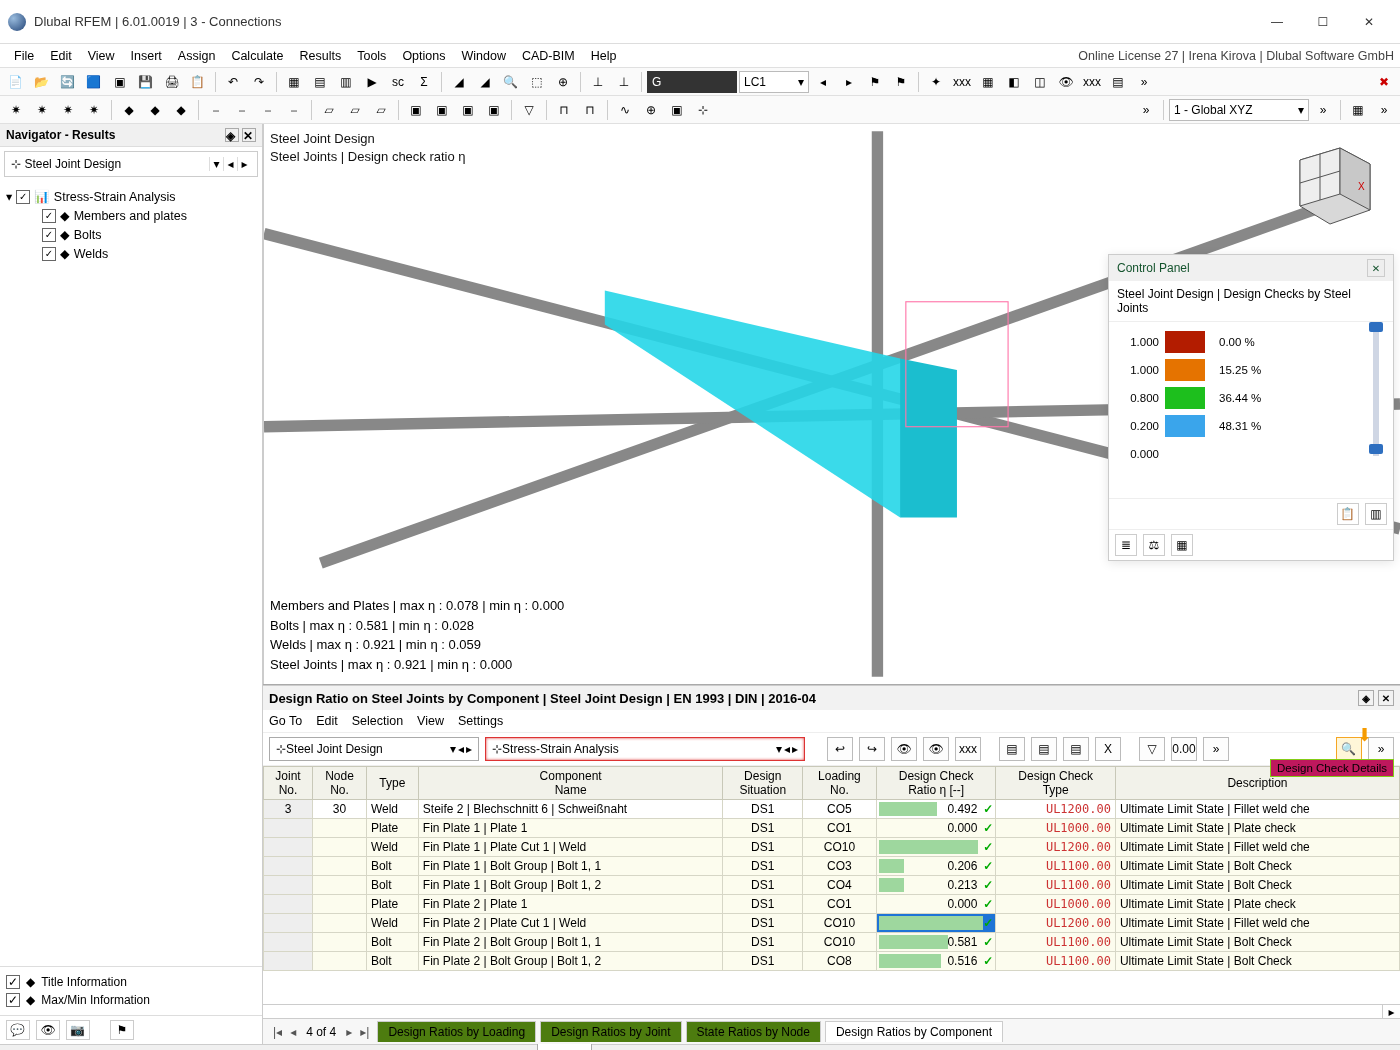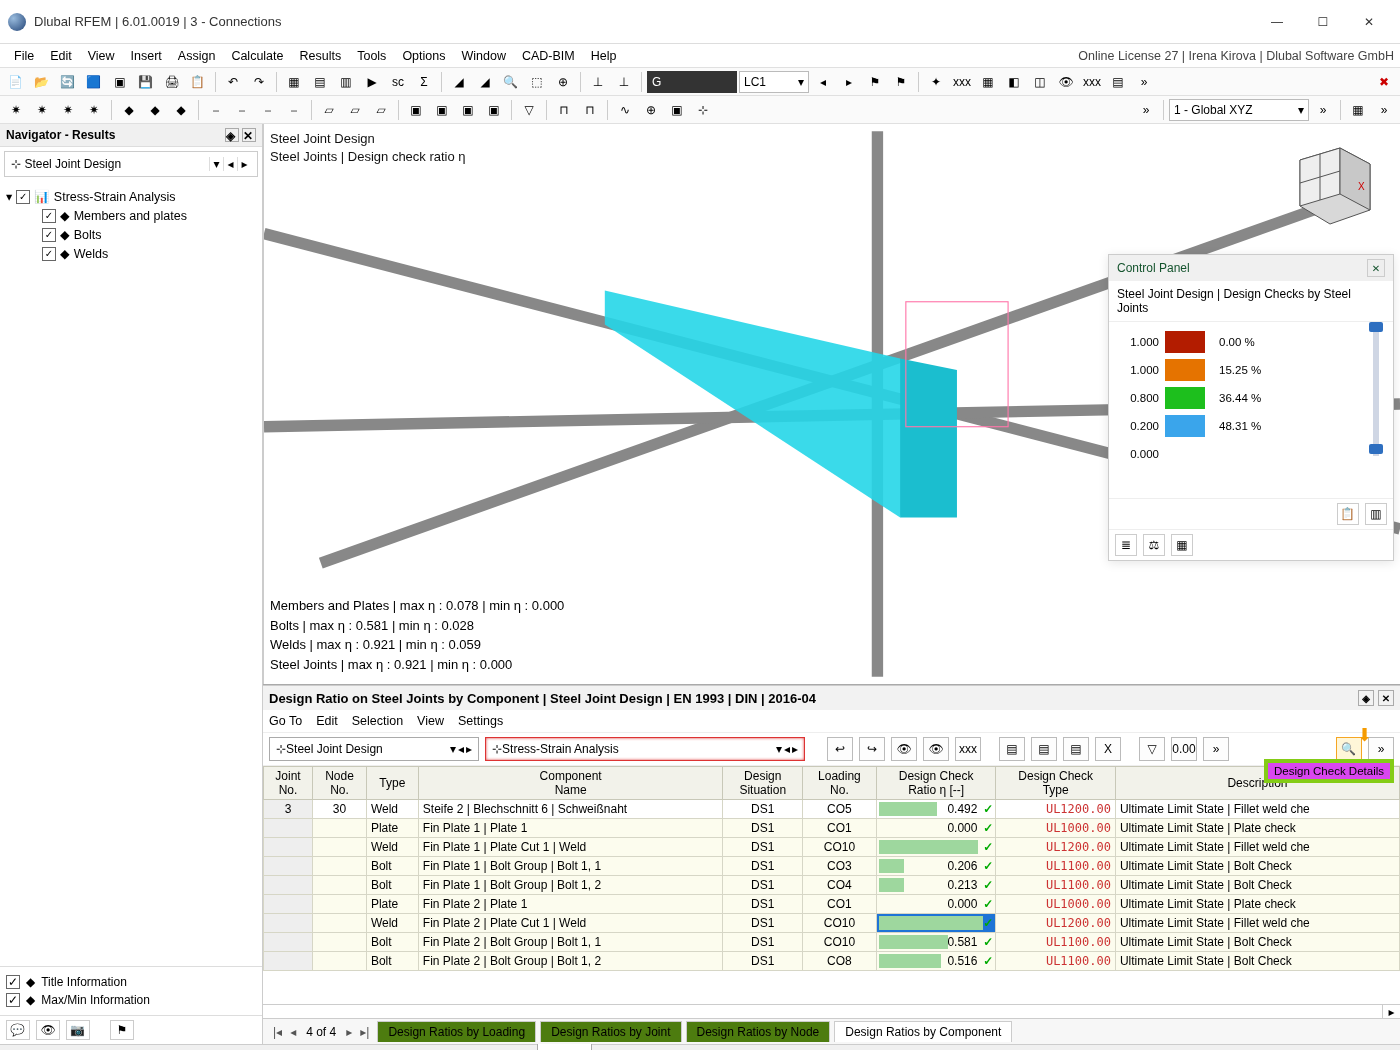--- a/index.html
+++ b/index.html
@@ -55,21 +55,21 @@
 .bp-head{background:#f2f2f2;border-top:1px solid #ccc;padding:4px 6px;font-weight:600;font-size:13px;display:flex;align-items:center;}
 .bp-head .hdrbtns{margin-left:auto;display:flex;gap:4px;}
 .bp-head .hdrbtns span{width:16px;height:16px;border:1px solid #aaa;display:flex;align-items:center;justify-content:center;font-size:10px;}
 .bp-menu{padding:4px 6px;font-size:12.5px;display:flex;gap:14px;border-bottom:1px solid #eee;}
 .bp-tools{display:flex;align-items:center;gap:6px;padding:4px 6px;border-bottom:1px solid #eee;}
 .bp-tools .combo{height:24px;border:1px solid #aaa;display:flex;align-items:center;padding:0 6px;background:#fff;}
 .bp-tools .combo.red{border:1.5px solid #d33; box-shadow:0 0 3px #d33 inset;}
 .bp-tools .combo .arrows{margin-left:auto;display:flex;gap:2px;}
 .bp-tools .tb{width:26px;height:24px;border:1px solid #bbb;background:#fdfdfd;display:flex;align-items:center;justify-content:center;}
 .bp-tools .highlight-last{border:1.5px solid #f5a623; background:#fff6d8;}
-.tooltip-hint{position:absolute;right:6px;margin-top:-2px;background:#d946ef;border:4px solid #84cc16;padding:2px 6px;font-size:11.5px;}
+.tooltip-hint{position:absolute;right:6px;margin-top:-2px;background:#be185d;border:1px solid #84cc16;padding:2px 6px;font-size:11.5px;}
 .arrow-callout{position:absolute;right:28px;margin-top:-28px;font-size:18px;color:#f59b00;}
 table.data{border-collapse:collapse;width:100%;font-size:12px;}
 table.data th{background:#f2f2ea;border:1px solid #c8c8b8;padding:2px 4px;font-weight:400;}
 table.data td{border:1px solid #d6d6c6;padding:2px 4px;background:#fcfcee;white-space:nowrap;}
 table.data tr.sel td{background:#fff;}
 table.data tr.hl td.ratiocell{background:#1e74d6;color:#fff;}
 .ratiocell{position:relative;text-align:right;padding-right:18px !important;}
 .ratiocell .bar{position:absolute;left:2px;top:2px;bottom:2px;background:#9ed79e;}
 .ratiocell .chk{position:absolute;right:2px;color:#0a0;font-weight:bold;}
 .dctype{text-align:right;font-family:Consolas,monospace;color:#c33;}
@@ -519,21 +519,21 @@
       <div style="height:14px;border-top:1px solid #ccc;display:flex;">
           <div style="flex:1"></div>
           <div style="width:18px;text-align:center;border-left:1px solid #ccc">▸</div>
         </div>
       <div class="bp-tabs">
         <span class="nav-arrow">|◂</span>
         <span class="nav-arrow">◂</span>
         <span class="pg">4 of 4</span>
         <span class="nav-arrow">▸</span>
         <span class="nav-arrow">▸|</span>
-        <span id="tabs"><span class="tab">Design Ratios by Loading</span><span class="tab">Design Ratios by Joint</span><span class="tab">Design Ratios by Node</span><span class="tab active">Design Ratios by Component</span></span>
+        <span id="tabs"><span class="tab">Design Ratios by Loading</span><span class="tab">Design Ratios by Joint</span><span class="tab">State Ratios by Node</span><span class="tab active">Design Ratios by Component</span></span>
       </div>
     </div>
   </div>
 </div>
 
 <div class="statusbar">
   <div style="width:360px"></div>
   <div class="cell">SNAP</div>
   <div class="cell">GRID</div>
   <div class="cell">LGRID</div>

